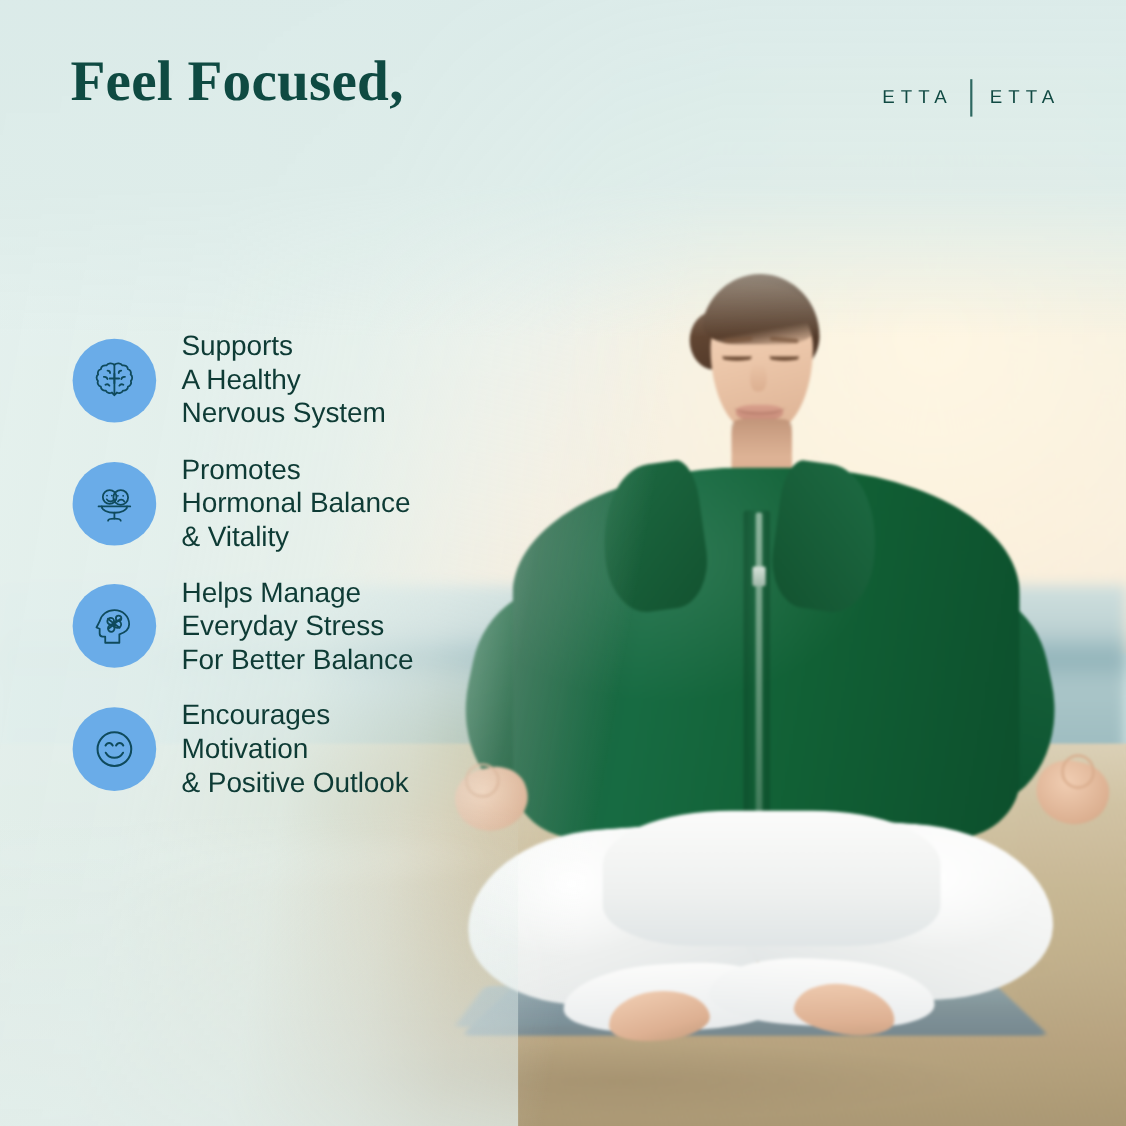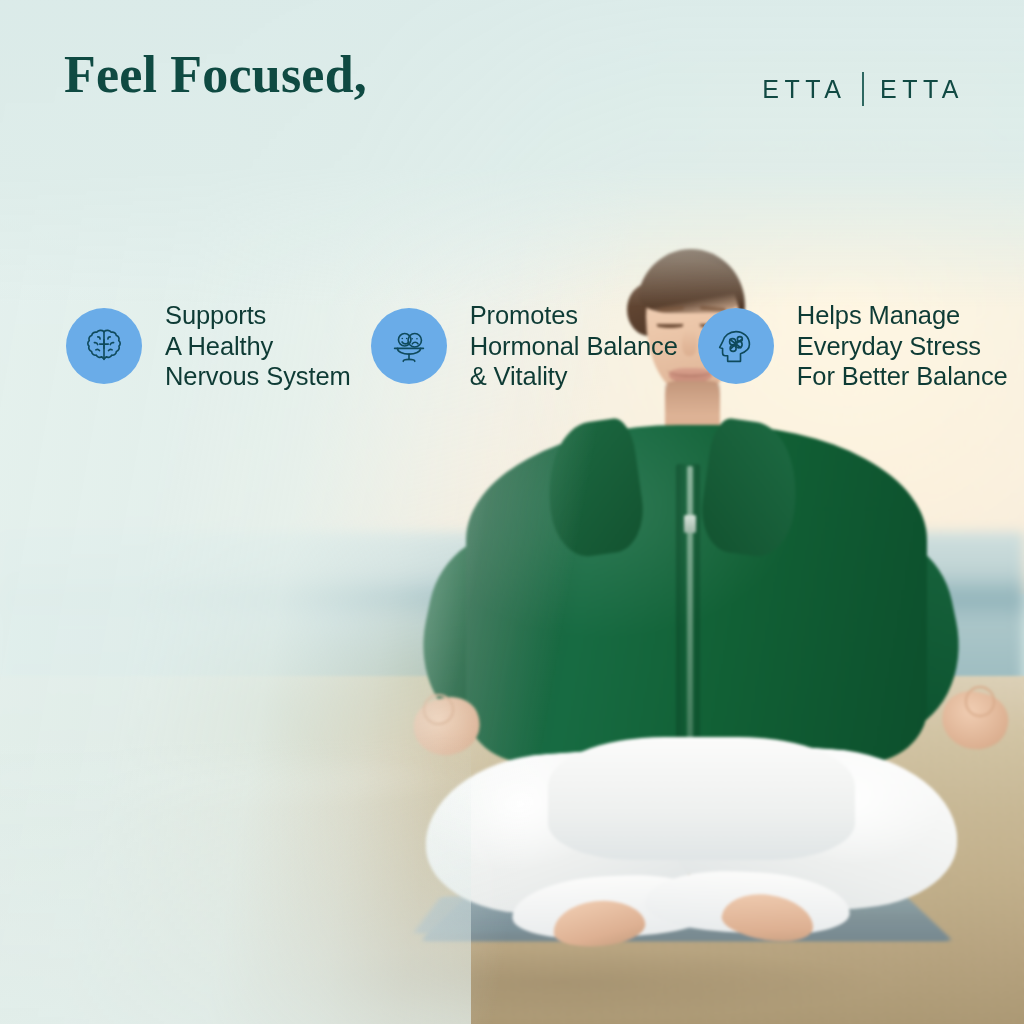--- a/index.html
+++ b/index.html
@@ -311,40 +311,40 @@
     background:linear-gradient(0deg, rgba(226,238,235,.75), rgba(226,238,235,0));
   }
 
   
   .content { position:absolute; inset:0; }
 
   .logo {
     position:absolute; right:60px; top:72px;
     display:flex; align-items:center; gap:16px;
     color:#114a43;
-    font-size:25px; letter-spacing:5.5px; font-weight:400;
+    font-size:17px; letter-spacing:5.5px; font-weight:400;
   }
   .logo .divider {
     width:1.6px; height:34px; background:#1b5a52; opacity:.9;
   }
 
   .headline {
     position:absolute; left:64px; top:46px;
     font-family:"Liberation Serif", "DejaVu Serif", serif;
     color:#0f4a42;
     font-size:52px;
     line-height:1.10;
     letter-spacing:.2px;
     max-width:800px;
   }
   .headline .l2 { display:block; }
 
   .benefits {
     position:absolute; left:66px; top:300px;
-    display:flex; flex-direction:row; gap:20px;
+    display:flex; flex-direction:column; gap:20px;
   }
   .benefit {
     display:flex; align-items:center; gap:23px;
   }
   .badge {
     flex:0 0 auto;
     width:76px; height:76px; border-radius:50%;
     background:#6aace8;
     display:flex; align-items:center; justify-content:center;
   }
@@ -483,16 +483,29 @@
             <circle cx="21" cy="26.5" r="3.1"></circle>
             <circle cx="28" cy="16.8" r="2.6"></circle>
             <path d="M17.8 17.2c3.6 2.6 7.4 5.8 11.2 8.6M29.6 17.4c-3.4 2.8-7 5.6-10.4 8.8"></path>
           </svg>
         </div>
         <div class="benefit-text">Helps Manage
 Everyday Stress
 For Better Balance</div>
       </div>
 
+      <div class="benefit">
+        <div class="badge">
+          <svg viewBox="0 0 48 48" fill="none" stroke="#0f4a5c" stroke-width="1.9" stroke-linecap="round" stroke-linejoin="round">
+            <circle cx="24" cy="24" r="16"></circle>
+            <path d="M15.6 20.6c.8-1.6 2-2.4 3.4-2.4s2.6.8 3.4 2.4"></path>
+            <path d="M25.6 20.6c.8-1.6 2-2.4 3.4-2.4s2.6.8 3.4 2.4"></path>
+            <path d="M15.8 27.4c1.8 3.2 4.6 4.8 8.2 4.8s6.4-1.6 8.2-4.8"></path>
+          </svg>
+        </div>
+        <div class="benefit-text">Encourages
+Motivation
+&amp; Positive Outlook</div>
+      </div>
 
     </div>
   </div>
 </div>
 
 </body></html>

